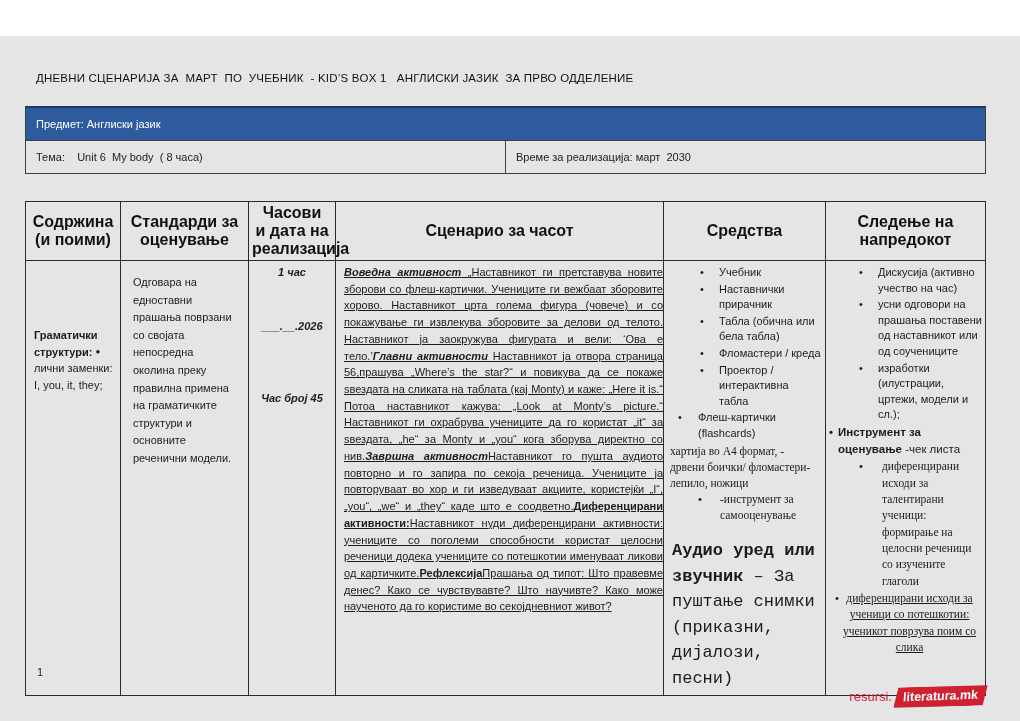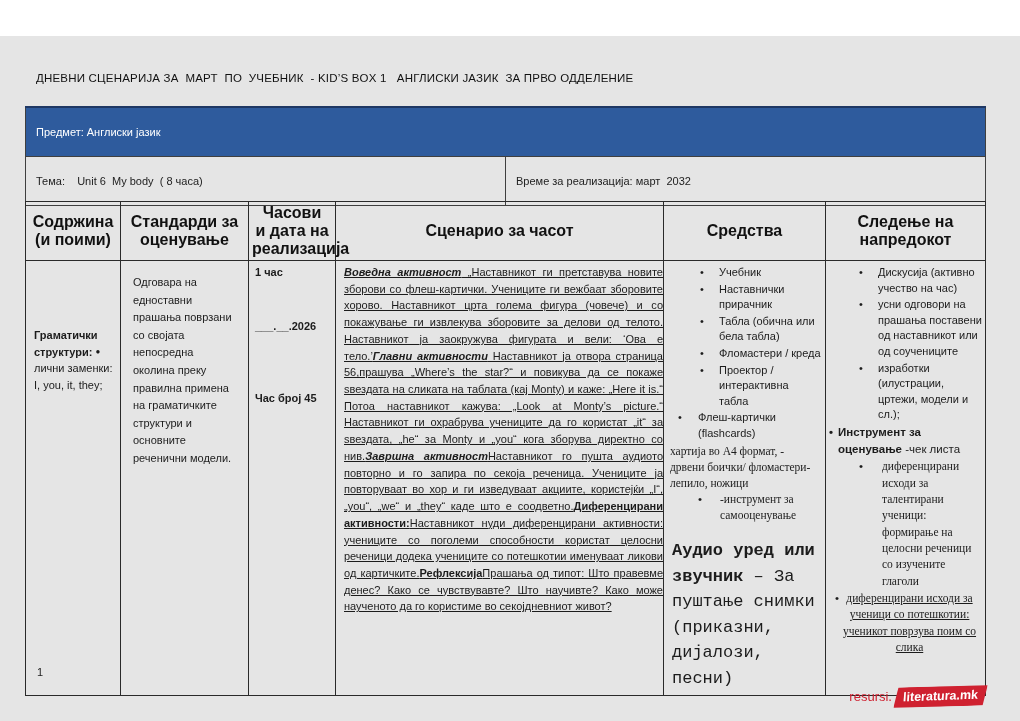--- a/index.html
+++ b/index.html
@@ -11,21 +11,21 @@
   .doc-title {
     position:absolute; left:36px; top:36px; width:930px;
     font-size:11.5px; font-weight:400; color:#111; white-space:pre-wrap; letter-spacing:.2px;
   }
   
   .info-table {
     position:absolute; left:25px; top:70px; width:960px;
     border-collapse:collapse; table-layout:fixed; font-size:11px;
   }
   .info-table td {
-    border:1px solid #3f3f3f; padding:18px 10px; height:20px;
+    border:1px solid #3f3f3f; padding:10px 10px; height:20px;
     vertical-align:middle; white-space:pre-wrap; color:#222;
   }
   .info-blue td {
     background:#2e5b9d; color:#ffffff; border-top:2px solid #1f3864; height:21px;
   }
   
   .main-table {
     position:absolute; left:25px; top:165px; width:960px;
     border-collapse:collapse; table-layout:fixed; font-size:11px;
   }
@@ -34,21 +34,21 @@
     vertical-align:middle; padding:2px 3px; height:44px; white-space:pre-line;
     font-size:16px; color:#111;
   }
   .main-table td {
     border:1px solid #2a2a2a; vertical-align:top; height:415px; padding:4px 6px; color:#1c1c1c;
   }
   td.cell-content { padding:66px 4px 4px 8px; line-height:1.5; }
   .content-title { font-weight:bold; }
   .content-bullet::before { content:"● "; font-size:8px; vertical-align:1.5px; }
   td.cell-standards { padding:13px 12px 4px 12px; line-height:1.6; }
-  td.cell-hours { font-weight:bold; padding-top:5px; }
+  td.cell-hours { text-align:center; font-weight:bold; padding-top:5px;font-style:italic; }
   .hours-date { margin-top:42px; }
   .hours-lesson { margin-top:60px; }
   td.cell-scenario { text-align:justify; line-height:1.52; padding:3px 0 3px 8px;text-decoration:underline; }
   .s-bi { font-weight:bold; font-style:italic; }
   .s-b  { font-weight:bold; }
   
   ul.blist { list-style:none; margin:0; padding:0; }
   ul.blist li { position:relative; padding-left:23px; margin:0 0 1px 26px; line-height:1.42; }
   ul.blist li::before { content:"•"; position:absolute; left:4px; top:0; }
   li.li-outer { margin-left:2px !important; padding-left:26px !important; }
@@ -88,21 +88,21 @@
     <colgroup>
         <col style="width:480px">
         <col style="width:480px">
       </colgroup>
     <tbody>
         <tr class="info-blue">
       <td colspan="2">Предмет: Англиски јазик</td>
     </tr>
     <tr>
       <td>Тема:    Unit 6  My body  ( 8 часа)</td>
-      <td>Време за реализација: март  2032</td>
+      <td>Време за реализација: март  2030</td>
     </tr>
   </tbody>
     </table>
 
   <table class="main-table">
     <colgroup>
       <col style="width:95px">
         <col style="width:128px">
         <col style="width:87px">
       <col style="width:328px">

